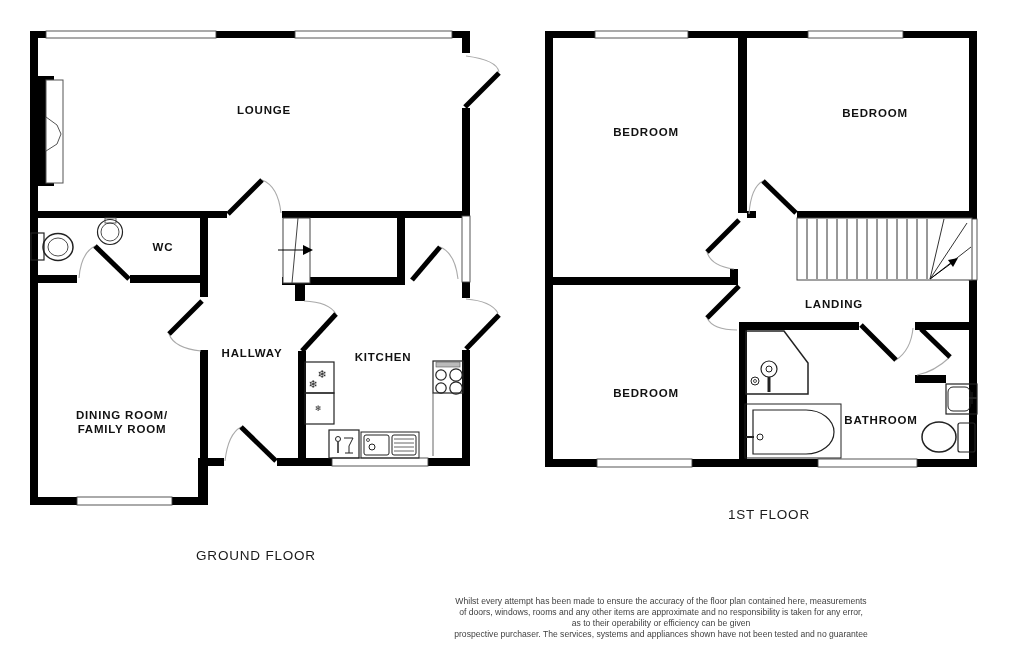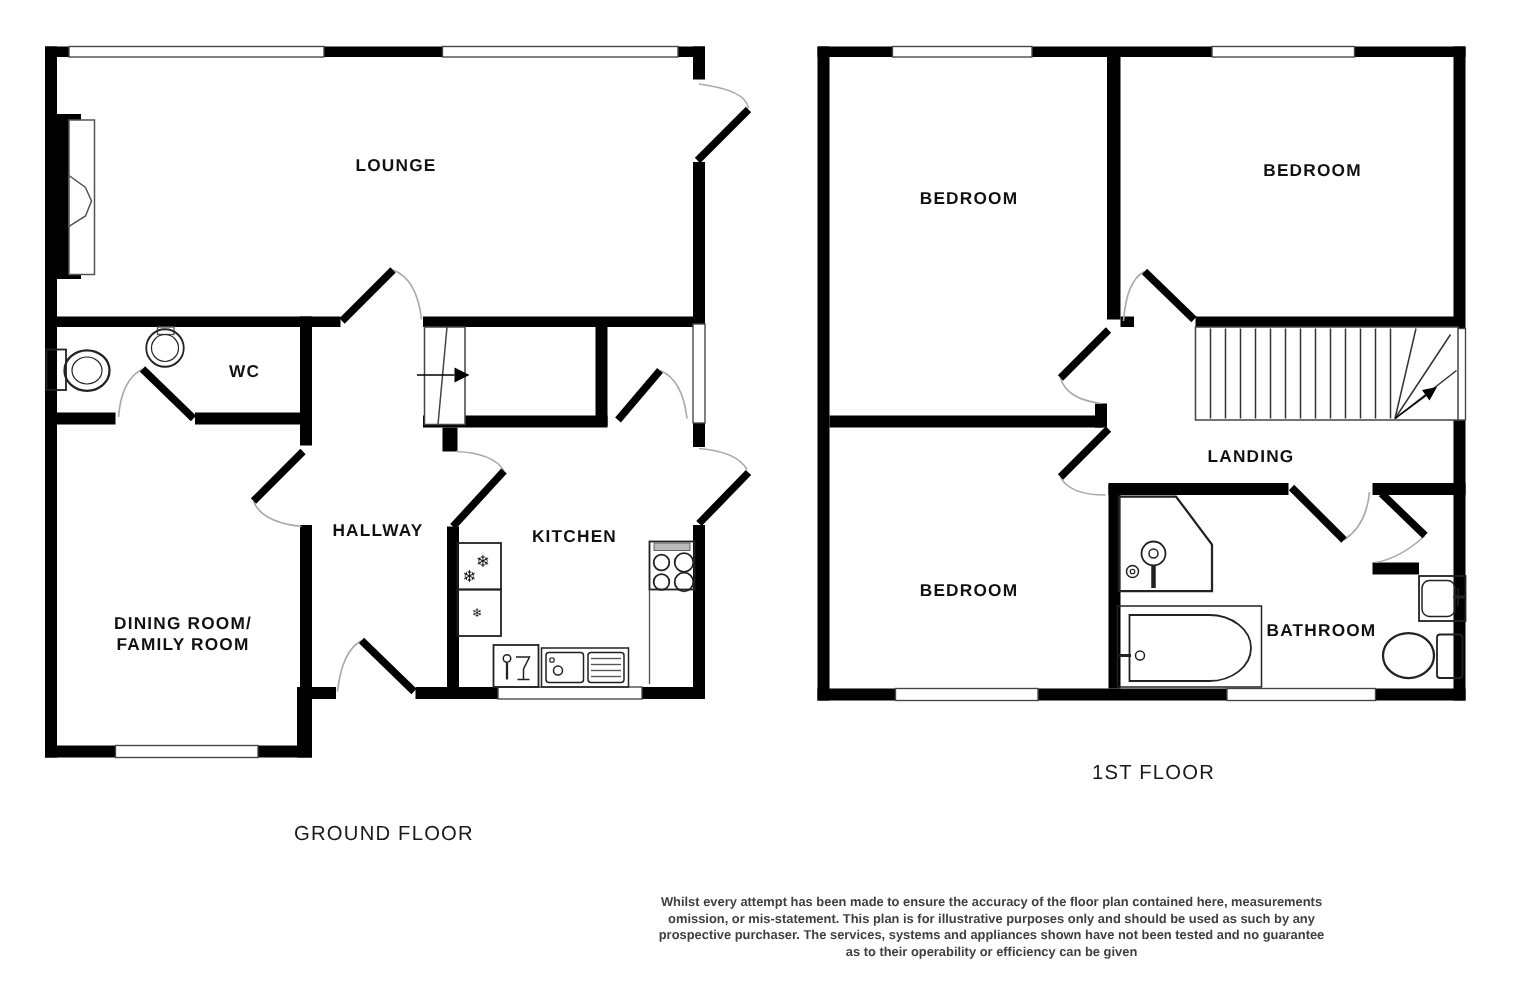--- a/index.html
+++ b/index.html
@@ -10,21 +10,21 @@
   .floor-label{font-size:13.5px;font-weight:normal;letter-spacing:0.8px;fill:#1a1a1a;text-anchor:middle;}
   .snow{font-size:11px;fill:#111;text-anchor:middle;}
   .snow-small{font-size:8px;fill:#111;text-anchor:middle;}
   .wall{fill:#000000;}
   .win{fill:#ffffff;stroke:#444444;stroke-width:0.9;}
   .leaf{stroke:#000000;stroke-width:5;stroke-linecap:butt;fill:none;}
   .arc{stroke:#aaaaaa;stroke-width:1.1;fill:none;}
   .fix{stroke:#222222;fill:none;}
   .thin{stroke:#555555;stroke-width:0.9;fill:none;}
   #disclaimer{position:absolute;left:433px;top:596px;width:456px;text-align:center;
-              font-size:8.6px;line-height:10.9px;color:#3f3f3f;font-weight:bold;}
+              font-size:8.6px;line-height:10.9px;color:#3f3f3f;}
 </style>
 </head>
 <body>
 
 <div id="canvas">
 <svg width="1024" height="664" viewBox="0 0 1024 664">
 
   <g>
     <g>
       <rect class="wall" x="30" y="31" width="440" height="7"></rect>
@@ -256,17 +256,17 @@
     <text class="room-label" x="875" y="117">BEDROOM</text>
     <text class="room-label" x="646" y="397">BEDROOM</text>
     <text class="room-label" x="834" y="308">LANDING</text>
     <text class="room-label" x="881" y="424">BATHROOM</text>
     <text class="floor-label" x="769" y="519">1ST FLOOR</text>
   </g>
 </svg>
 
 <div id="disclaimer">
   <div>Whilst every attempt has been made to ensure the accuracy of the floor plan contained here, measurements</div>
-  <div>omission, or mis-statement. This plan is for illustrative purposes only and should be used as such by any</div>
+  <div>of doors, windows, rooms and any other items are approximate and no responsibility is taken for any error,</div>
+  <div>as to their operability or efficiency can be given</div>
   <div>prospective purchaser. The services, systems and appliances shown have not been tested and no guarantee</div>
-  <div>as to their operability or efficiency can be given</div>
 </div>
 </div>
 
 </body></html>

